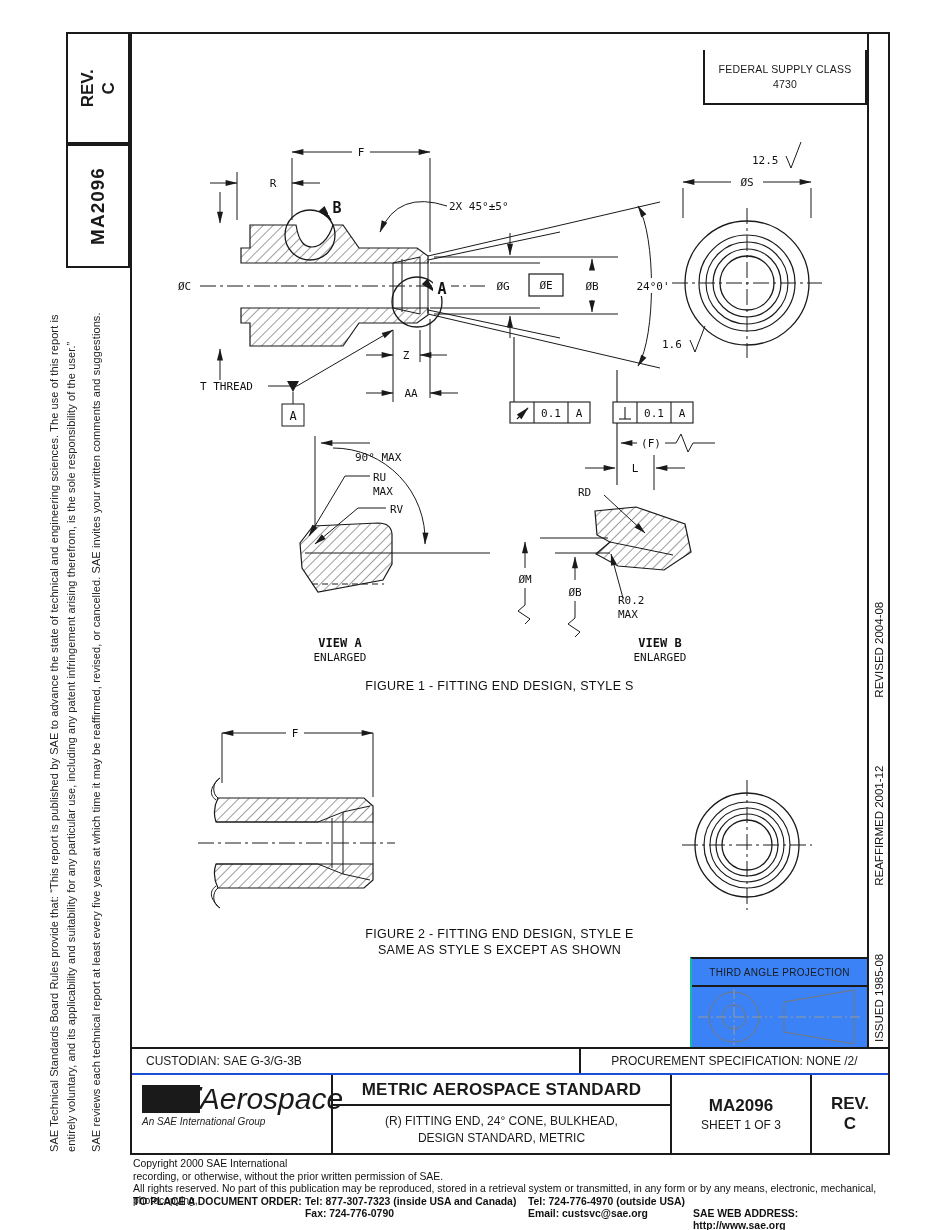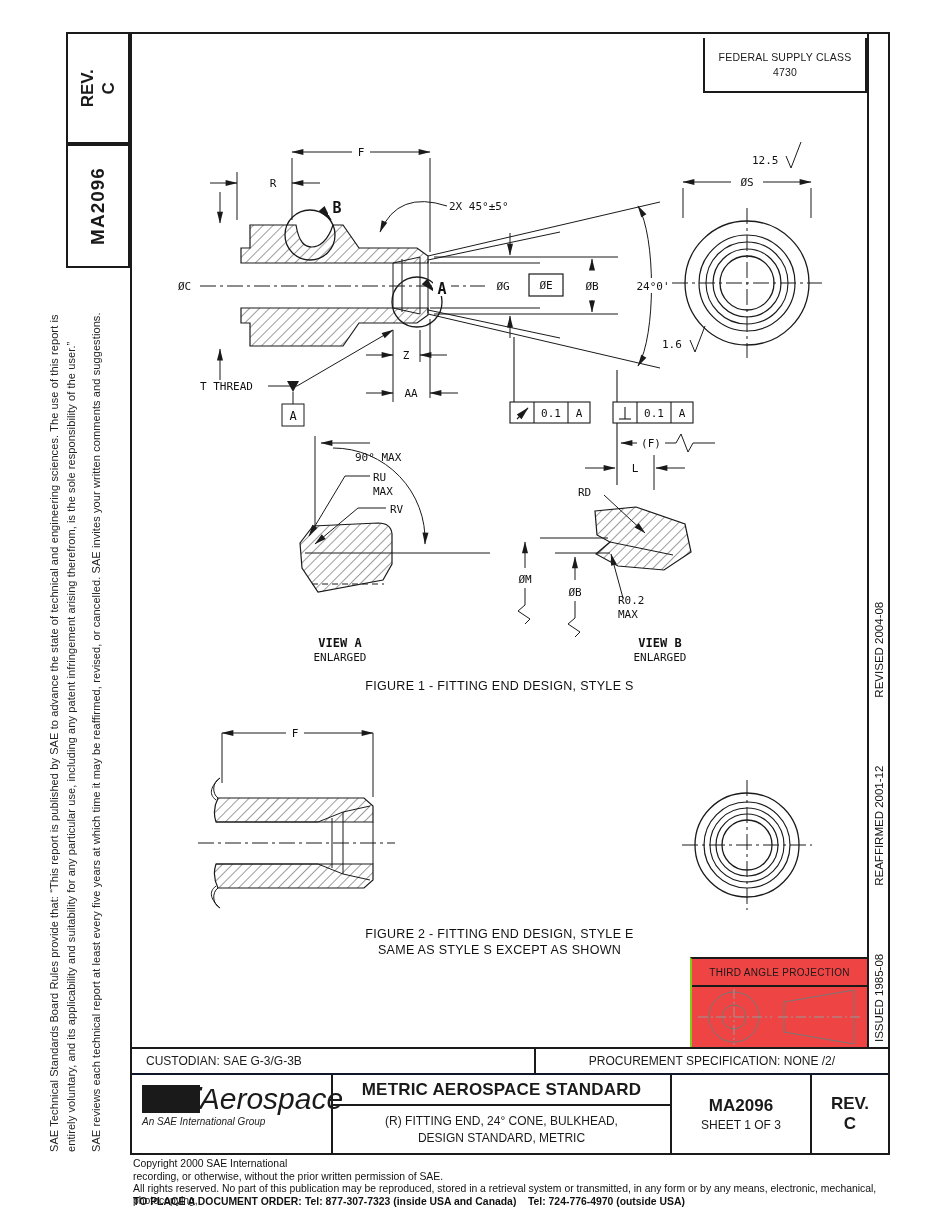--- a/index.html
+++ b/index.html
@@ -15,28 +15,28 @@
   
   .frame{border:2px solid #1a1a1a;box-sizing:border-box;}
   .fsc{border:2px solid #1a1a1a;border-top:none;box-sizing:border-box;
        display:flex;flex-direction:column;align-items:center;justify-content:center;gap:3px;
        font-size:10.5px;letter-spacing:.2px;}
   .divline{border-left:2px solid #1a1a1a;width:0;}
   .rev-hist{font-size:11.5px;white-space:nowrap;color:#111;}
   .rev-hist span{margin-right:68px;}
   .caption{text-align:center;font-size:12.5px;letter-spacing:.3px;color:#111;}
   
-  .tap{border-top:2px solid #1a1a1a;border-left:2px solid #84cc16;box-sizing:border-box;background:#ef4444;}
+  .tap{border-top:2px solid #1a1a1a;border-left:2px solid #14b8a6;box-sizing:border-box;background:#3b82f6;}
   .tap .tap-head{height:26px;border-bottom:2px solid #1a1a1a;display:flex;align-items:center;justify-content:center;
        font-size:10px;letter-spacing:.3px;}
   
   .row-cust{border-top:2px solid #1a1a1a;display:flex;box-sizing:border-box;font-size:12px;}
-  .cell-cust{width:404px;border-right:2px solid #1a1a1a;display:flex;align-items:center;padding-left:14px;box-sizing:border-box;text-align:right;}
+  .cell-cust{width:449px;border-right:2px solid #1a1a1a;display:flex;align-items:center;padding-left:14px;box-sizing:border-box;text-align:right;}
   .cell-proc{flex:1;display:flex;align-items:center;justify-content:center;}
-  .row-main{border-top:2px solid #0f172a;display:flex;box-sizing:border-box;}
+  .row-main{border-top:2px solid #1d4ed8;display:flex;box-sizing:border-box;}
   .cell-logo{width:201px;border-right:2px solid #1a1a1a;box-sizing:border-box;padding:10px 0 0 10px;}
   .cell-center{width:339px;border-right:2px solid #1a1a1a;box-sizing:border-box;display:flex;flex-direction:column;}
   .cell-num{width:140px;border-right:2px solid #1a1a1a;box-sizing:border-box;display:flex;flex-direction:column;align-items:center;justify-content:center;gap:2px;}
   .cell-rev{flex:1;display:flex;flex-direction:column;align-items:center;justify-content:center;font-weight:bold;font-size:17px;line-height:1.2;}
   .std-title{font-weight:bold;font-size:17px;text-align:center;padding:5px 0 4px 0;border-bottom:2px solid #1a1a1a;letter-spacing:.2px;}
   .std-sub{flex:1;display:flex;flex-direction:column;align-items:center;justify-content:center;font-size:12px;line-height:1.35;text-align:center;}
   .logo-line{display:flex;align-items:baseline;}
   .logo-sae{font-weight:900;font-style:italic;font-size:31px;letter-spacing:-2px;
             background:linear-gradient(#1a1a1a 0 0);line-height:.9;}
   .logo-aero{font-style:italic;font-size:30px;font-weight:400;letter-spacing:0;line-height:.9;}
@@ -68,21 +68,21 @@
     </div>
   </div>
   <div class="abs vbox" style="left:66px;top:144px;width:64px;height:124px;">
     <div class="inner rot" style="font-size:19px;letter-spacing:1px;width:110px;transform-origin:50% 50%;">MA2096</div>
   </div>
 
   <div class="abs frame" style="left:130px;top:32px;width:760px;height:1123px;">
 
     <div class="abs divline" style="left:735px;top:0;height:1013px;"></div>
 
-    <div class="abs fsc" style="left:571px;top:4px;width:164px;height:55px;">
+    <div class="abs fsc" style="left:571px;top:16px;width:164px;height:55px;">
       <div>FEDERAL SUPPLY CLASS</div>
       <div>4730</div>
     </div>
 
     <div class="abs rot rev-hist" style="left:741px;top:1008px;width:492px;">
       <span>ISSUED 1985-08</span><span>REAFFIRMED 2001-12</span><span>REVISED 2004-08</span>
     </div>
 
     <div class="abs tap" style="left:558px;top:923px;width:177px;height:90px;">
       <div class="tap-head">THIRD ANGLE PROJECTION</div>
@@ -402,15 +402,20 @@
 
   <div class="abs footer" style="left:133px;top:1158px;width:757px;">
     <div class="frow"><span>Copyright 2000 SAE International</span></div>
     <div class="frow"><span>recording, or otherwise, without the prior written permission of SAE.</span></div>
     <div class="frow"><span>All rights reserved. No part of this publication may be reproduced, stored in a retrieval system or transmitted, in any form or by any means, electronic, mechanical, photocopying,</span></div>
     <div class="frow fb">
       <span class="abs" style="left:0;">TO PLACE A DOCUMENT ORDER:</span>
       <span class="abs" style="left:172px;">Tel: 877-307-7323 (inside USA and Canada)</span>
       <span class="abs" style="left:395px;">Tel: 724-776-4970 (outside USA)</span>
     </div>
+    <div class="frow fb">
+      <span class="abs" style="left:172px;">Fax: 724-776-0790</span>
+      <span class="abs" style="left:395px;">Email:  custsvc@sae.org</span>
+      <span class="abs" style="left:560px;">SAE WEB ADDRESS: http://www.sae.org</span>
+    </div>
   </div>
 
 </div>
 
 </body></html>

